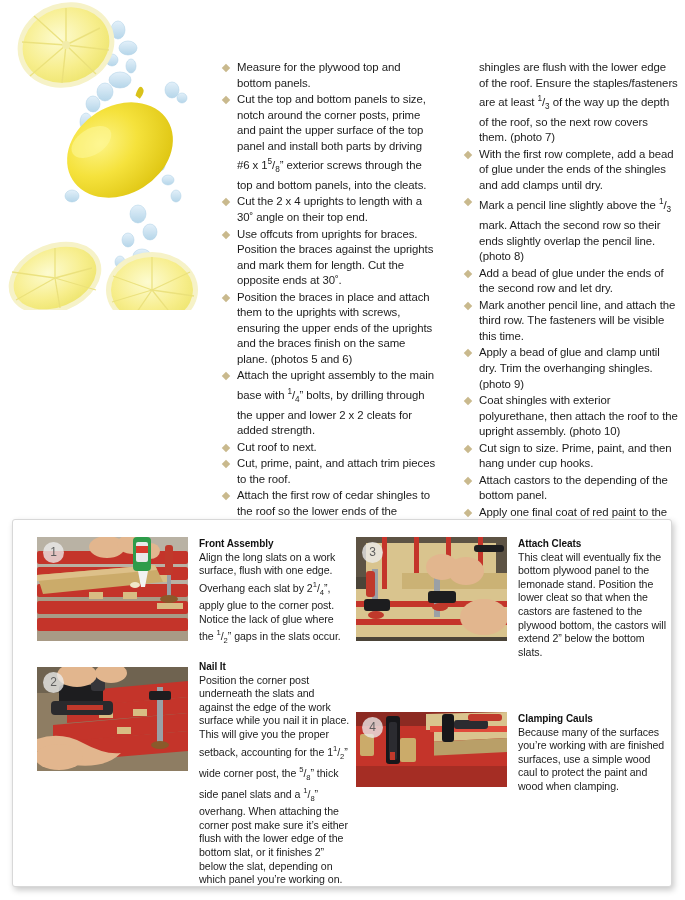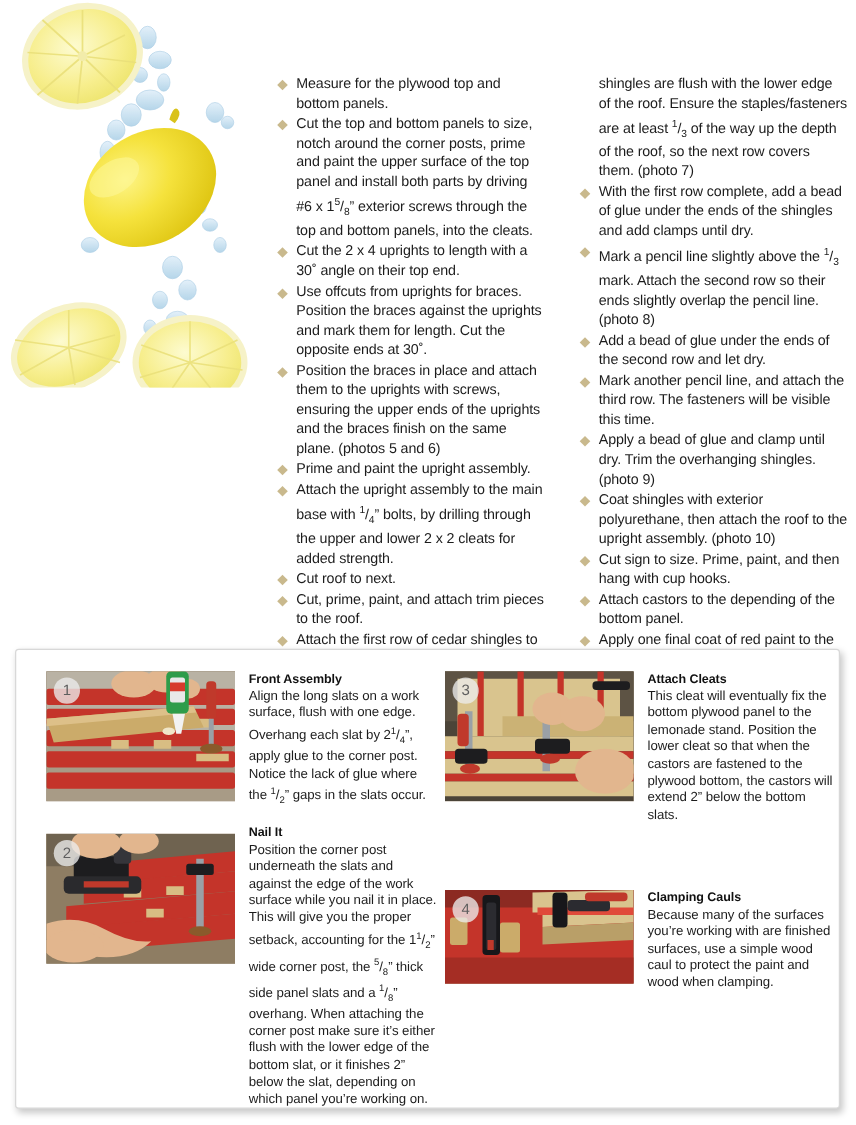--- a/index.html
+++ b/index.html
@@ -241,37 +241,36 @@
 </div>
 
 <div id="instructions">
   <div class="instr-col">
     <ul class="steps" id="steps-left">
         <li><span class="bullet"></span><span>Measure for the plywood top and bottom panels.</span></li>
         <li><span class="bullet"></span><span>Cut the top and bottom panels to size, notch around the corner posts, prime and paint the upper surface of the top panel and install both parts by driving #6 x 1<sup style="font-size: 0.72em;">5</sup>/<sub style="font-size: 0.72em;">8</sub>” exterior screws through the top and bottom panels, into the cleats.</span></li>
         <li><span class="bullet"></span><span>Cut the 2 x 4 uprights to length with a 30˚ angle on their top end.</span></li>
         <li><span class="bullet"></span><span>Use offcuts from uprights for braces. Position the braces against the uprights and mark them for length. Cut the opposite ends at 30˚.</span></li>
         <li><span class="bullet"></span><span>Position the braces in place and attach them to the uprights with screws, ensuring the upper ends of the uprights and the braces finish on the same plane. (photos 5 and 6)</span></li>
-        <li><span class="bullet"></span><span>Prime and paint the upright assembly.</span></li>
         <li><span class="bullet"></span><span>Attach the upright assembly to the main base with <sup style="font-size: 0.72em;">1</sup>/<sub style="font-size: 0.72em;">4</sub>” bolts, by drilling through the upper and lower 2 x 2 cleats for added strength.</span></li>
         <li><span class="bullet"></span><span>Cut roof to next.</span></li>
         <li><span class="bullet"></span><span>Cut, prime, paint, and attach trim pieces to the roof.</span></li>
         <li><span class="bullet"></span><span>Attach the first row of cedar shingles to the roof so the lower ends of the</span></li>
       </ul>
   </div>
   <div class="instr-col">
     <ul class="steps" id="steps-right">
         <li class="cont"><span>shingles are flush with the lower edge of the roof. Ensure the staples/fasteners are at least <sup style="font-size: 0.72em;">1</sup>/<sub style="font-size: 0.72em;">3</sub> of the way up the depth of the roof, so the next row covers them. (photo 7)</span></li>
         <li><span class="bullet"></span><span>With the first row complete, add a bead of glue under the ends of the shingles and add clamps until dry.</span></li>
         <li><span class="bullet"></span><span>Mark a pencil line slightly above the <sup style="font-size: 0.72em;">1</sup>/<sub style="font-size: 0.72em;">3</sub> mark. Attach the second row so their ends slightly overlap the pencil line. (photo 8)</span></li>
         <li><span class="bullet"></span><span>Add a bead of glue under the ends of the second row and let dry.</span></li>
         <li><span class="bullet"></span><span>Mark another pencil line, and attach the third row. The fasteners will be visible this time.</span></li>
         <li><span class="bullet"></span><span>Apply a bead of glue and clamp until dry. Trim the overhanging shingles. (photo 9)</span></li>
         <li><span class="bullet"></span><span>Coat shingles with exterior polyurethane, then attach the roof to the upright assembly. (photo 10)</span></li>
-        <li><span class="bullet"></span><span>Cut sign to size. Prime, paint, and then hang with cup hooks.</span></li>
+        <li><span class="bullet"></span><span>Cut sign to size. Prime, paint, and then hang under cup hooks.</span></li>
         <li><span class="bullet"></span><span>Attach castors to the depending of the bottom panel.</span></li>
         <li><span class="bullet"></span><span>Apply one final coat of red paint to the pieces surfaces to ensure a finished look.</span></li>
       </ul>
   </div>
 </div>
 
 <div id="photo-card">
   <div class="card-cols">
 
     <div class="fig" id="fig-1">

